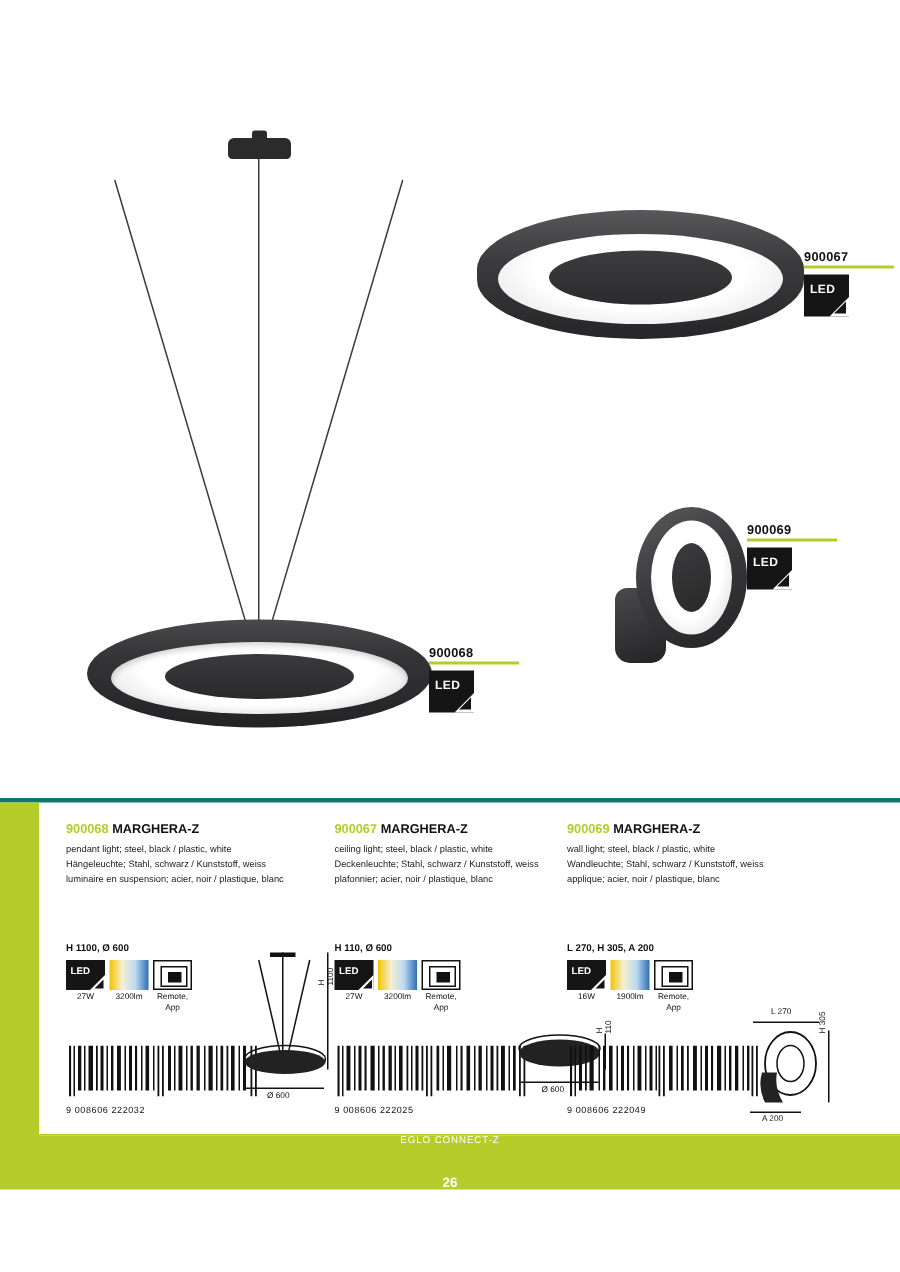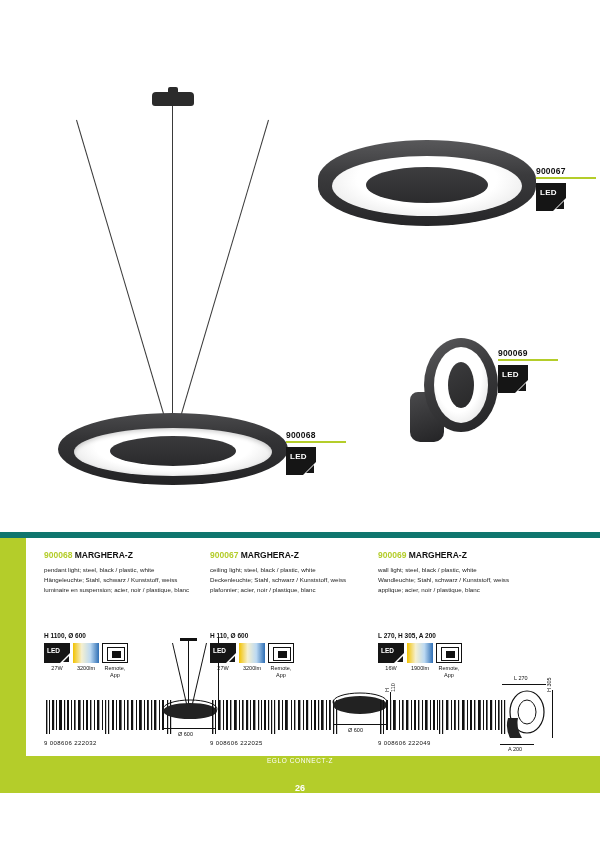--- a/index.html
+++ b/index.html
@@ -117,27 +117,27 @@
     border-left:8px solid transparent; border-bottom:8px solid #151515;
   }
 
   #callout-900067 { left:536px; top:166px; width:60px; }
   #callout-900068 { left:286px; top:430px; width:60px; }
   #callout-900069 { left:498px; top:348px; width:60px; }
 
   
   .panel {
     position:absolute; left:0; top:532px; width:600px; height:225px;
-    border-top:6px solid #0f766e; border-bottom:1px solid #b4cd2a;
+    border-top:3px solid #0f766e; border-bottom:1px solid #b4cd2a;
     background:#fff;
   }
   .panel .greenbar-l { position:absolute; left:0; top:0; width:26px; height:224px; background:#b4cd2a; }
   .col { position:absolute; top:12px; width:160px; }
   .col.c1 { left:44px; }
-  .col.c2 { left:210px; }
+  .col.c2 { left:223px; }
   .col.c3 { left:378px; }
 
   .art-head { font-size:8.5px; font-weight:bold; margin-bottom:5px; }
   .art-head .num { color:#b4cd2a; }
   .art-head .nm { color:#111; }
   .desc { font-size:6.2px; line-height:1.65; color:#222; }
   .dims { font-size:6.5px; font-weight:bold; color:#111; margin-top:36px; }
 
   .icons { margin-top:4px; display:flex; gap:3px; align-items:flex-start; }
   .ibox { width:26px; }

